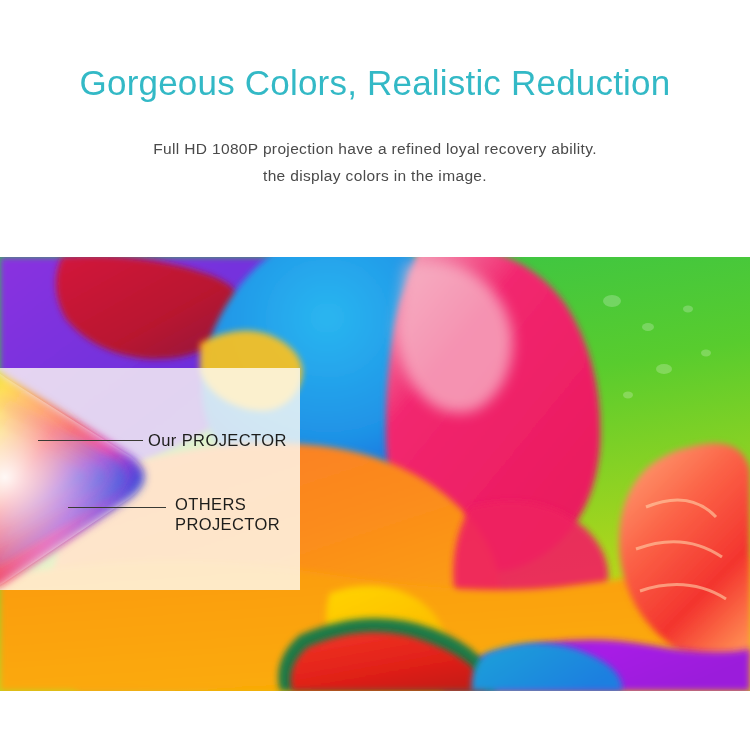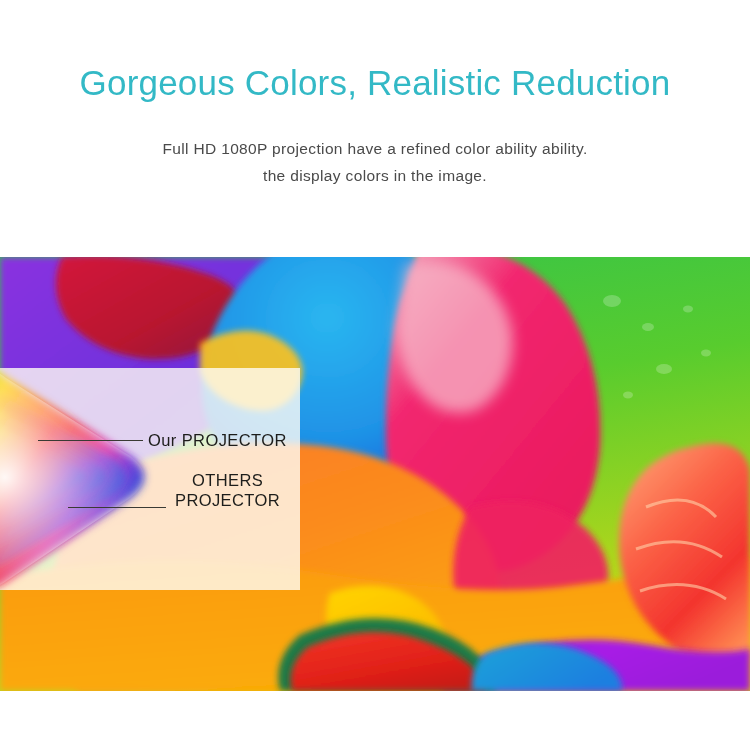--- a/index.html
+++ b/index.html
@@ -33,35 +33,35 @@
     position:absolute;left:0;top:368px;width:300px;height:222px;
     background:rgba(255,253,246,0.80);
     overflow:hidden;
   }
   .inset .gamut{position:absolute;left:-118px;top:-38px;width:300px;height:300px;}
   .leader{position:absolute;height:0;border-top:1.6px solid #3a3a34;}
   .leader.one{left:38px;top:440px;width:105px;}
   .leader.two{left:68px;top:507px;width:98px;}
   .lbl{
     position:absolute;color:#1d1d1b;font-size:16.5px;line-height:20px;
-    letter-spacing:.4px;white-space:nowrap;font-weight:400;text-align:center;
+    letter-spacing:.4px;white-space:nowrap;font-weight:400;
   }
   .lbl.our{left:148px;top:430px;}
-  .lbl.others{left:175px;top:470px;}
+  .lbl.others{left:175px;top:494px;}
   .lbl.others span{display:block;}
 </style>
 </head>
 <body>
 
 <div class="page">
 
   <div class="header">
     <div class="headline">Gorgeous Colors, Realistic Reduction</div>
     <div class="subcopy">
-      <div>Full HD 1080P projection have a refined color ability ability.</div>
+      <div>Full HD 1080P projection have a refined loyal recovery ability.</div>
       <div>the display colors in the image.</div>
     </div>
   </div>
 
   <div class="photo">
     <svg viewBox="0 0 750 434" preserveAspectRatio="none">
       <defs>
         <linearGradient id="gGreen" x1="0" y1="0" x2="0.3" y2="1">
           <stop offset="0" stop-color="#2fc24e"></stop>
           <stop offset="0.45" stop-color="#58cc2e"></stop>

